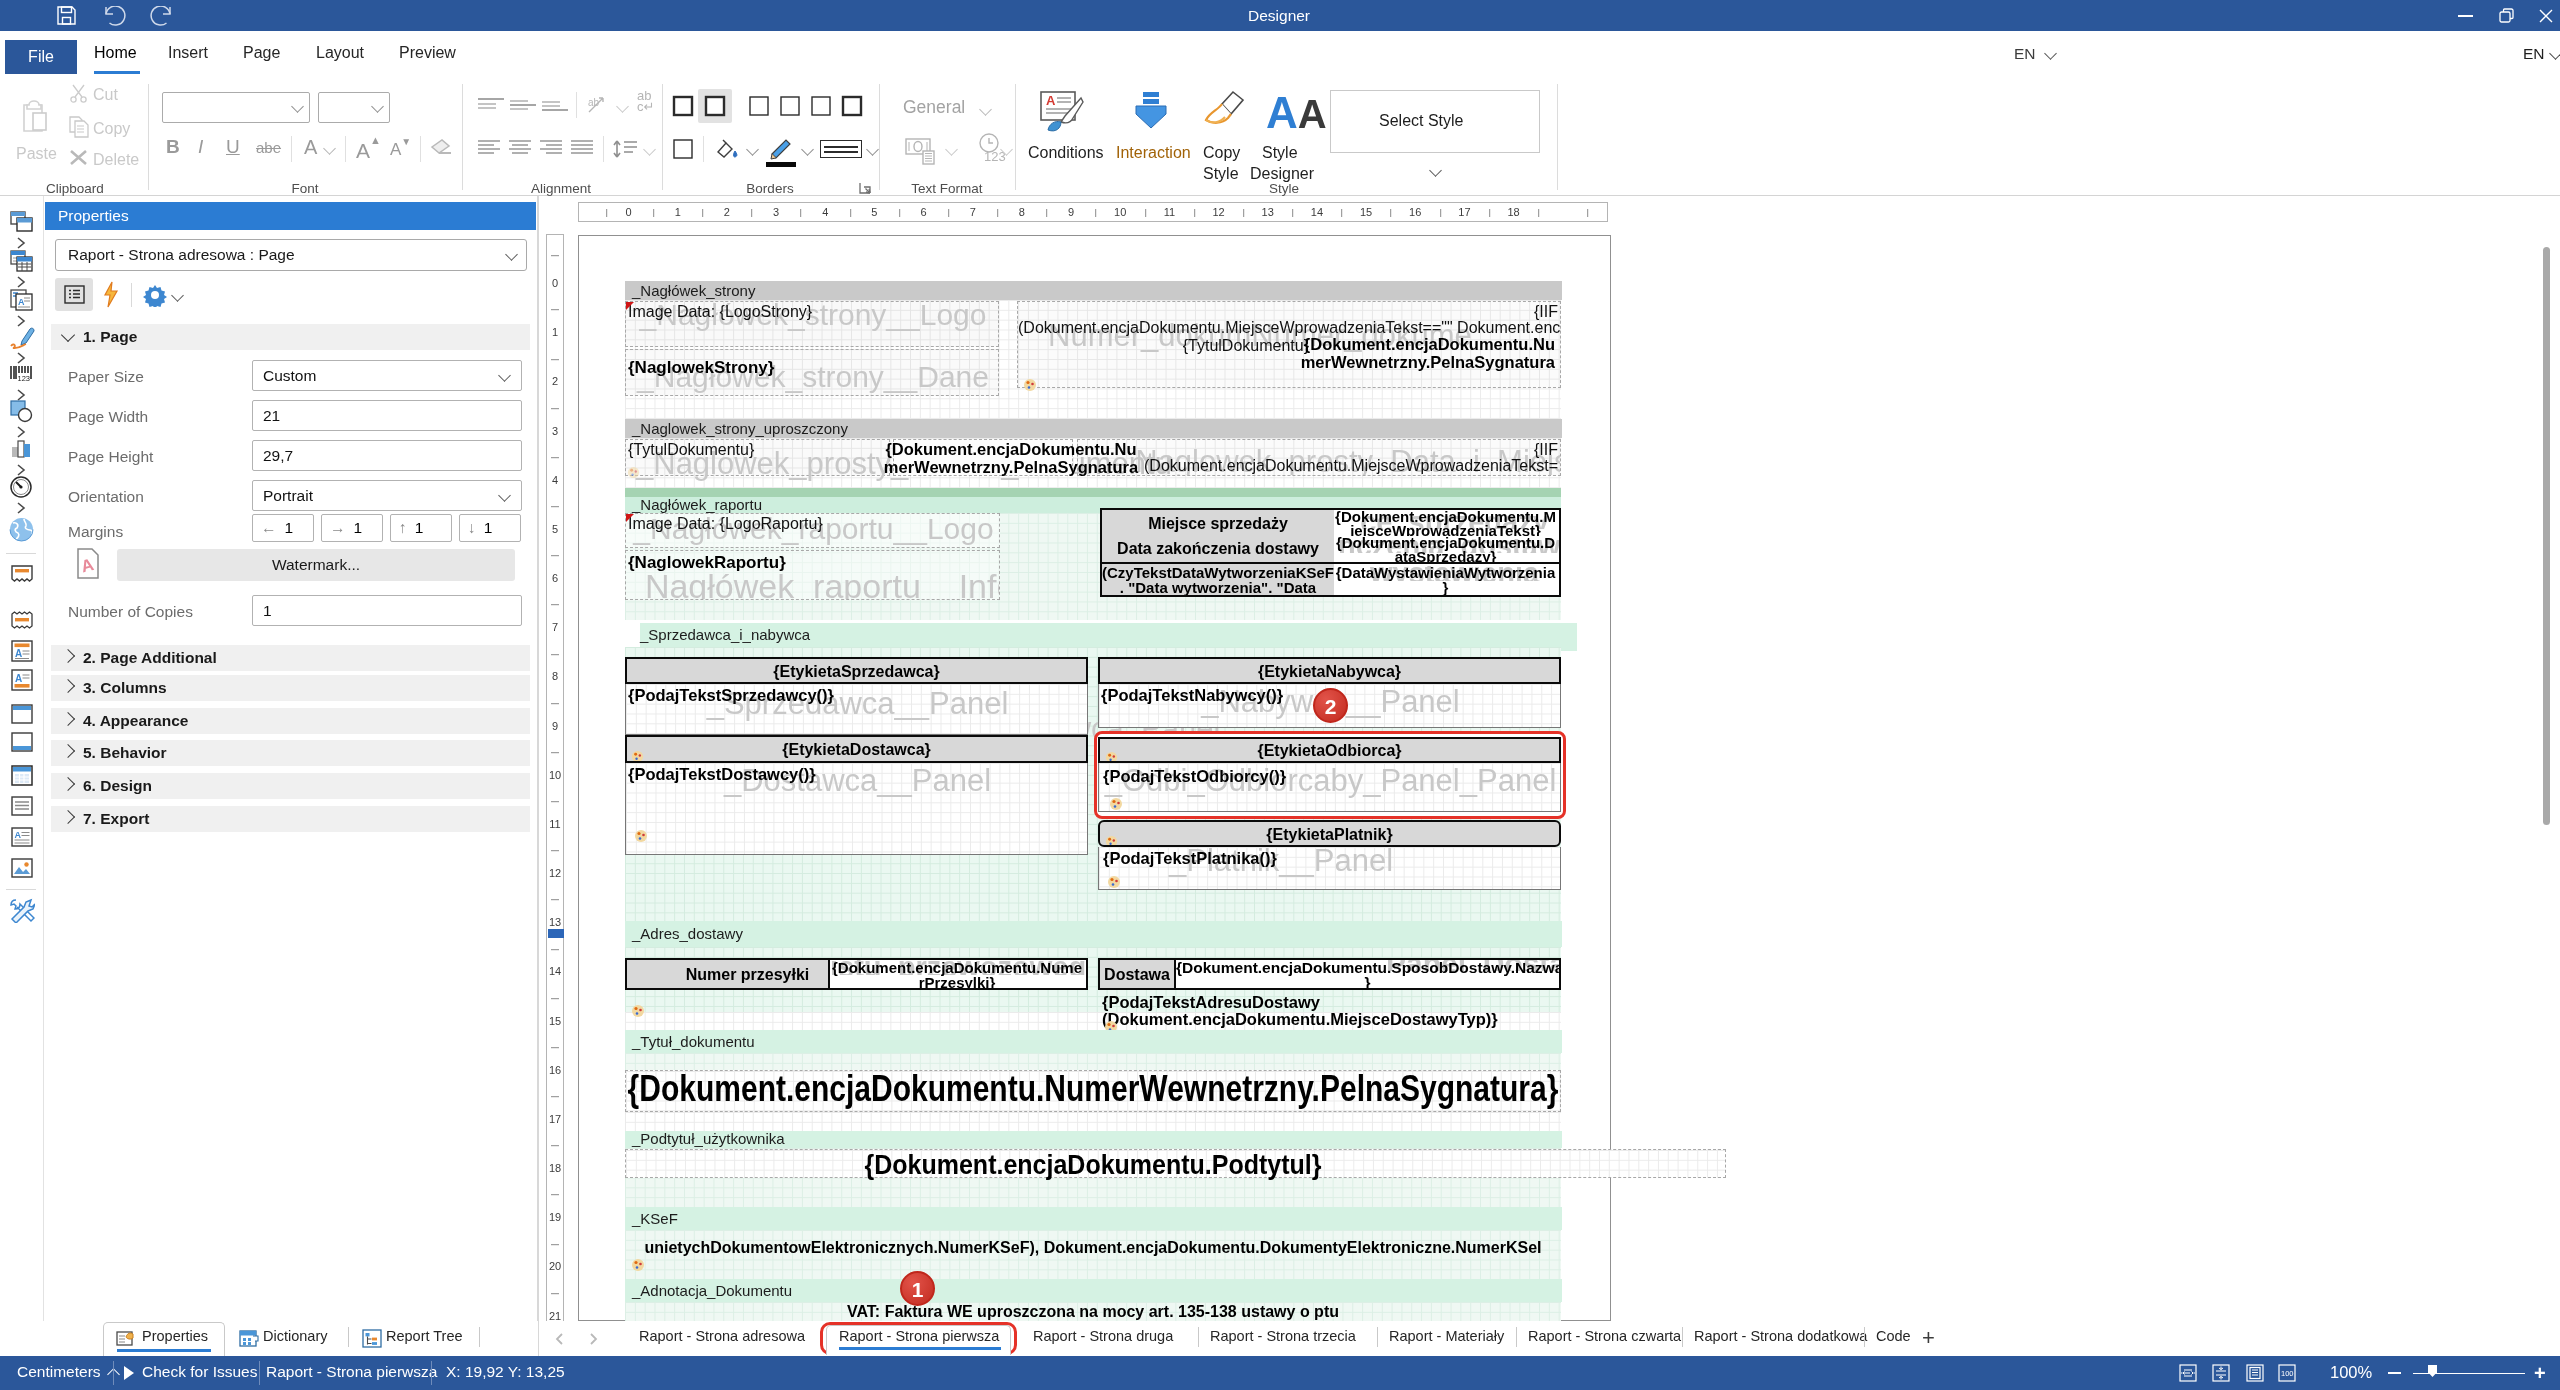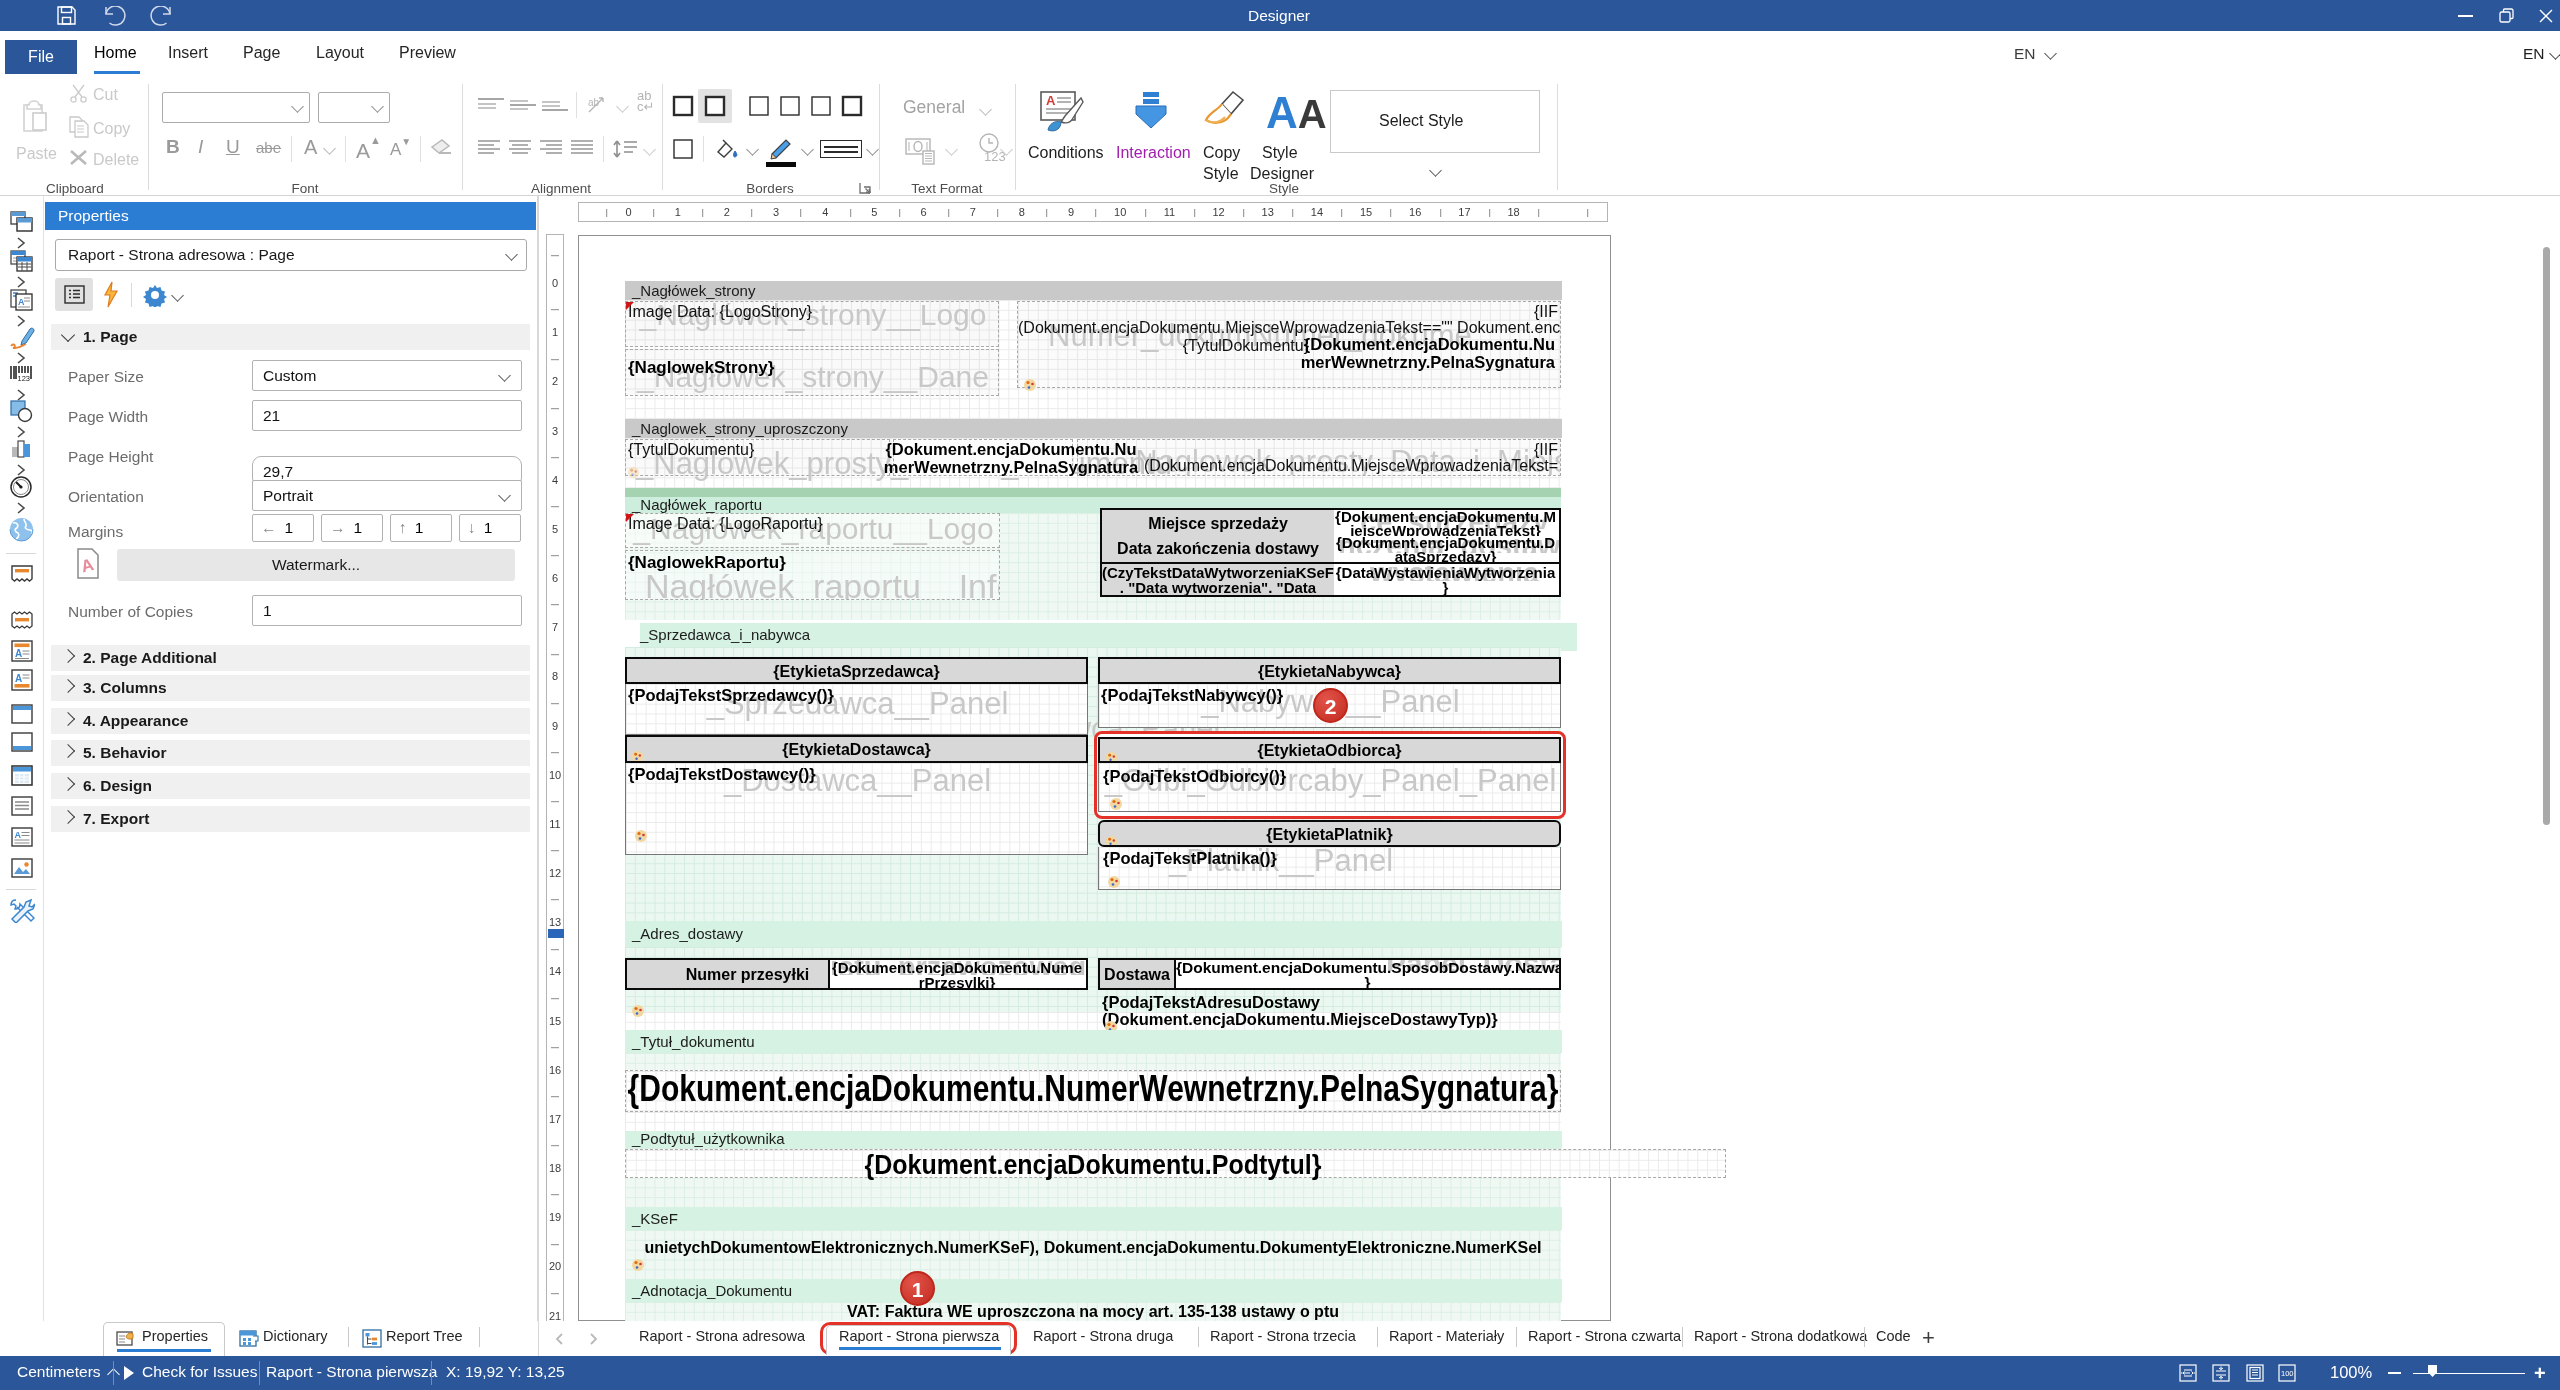--- a/index.html
+++ b/index.html
@@ -246,21 +246,21 @@
     <path d="M20 8 h14 M20 12 h14 M9 19 h25 M9 23 h25" stroke="#9a9a9a" stroke-width="1.4"></path>
     <path d="M44 8 L28 26 l-4 6 c6 2 10 0 12 -4 l10 -16 z" fill="#fff" stroke="#5a5a5a" stroke-width="1.4"></path>
     <path d="M24 32 c-6 -2 -12 2 -13 8 c8 3 13 -2 13 -8" fill="#3f92d2" stroke="#2e6da4" stroke-width="1"></path>
   </svg>
   <div class="abs tx" style="left:1028px;top:66px;font-size:16px;color:#1f1f1f;">Conditions</div>
   <svg class="abs" style="left:1128px;top:12px" width="44" height="50" viewBox="0 0 44 50">
     <rect x="15" y="2" width="16" height="5" fill="#2f7fd3"></rect>
       <rect x="15" y="9" width="16" height="5" fill="#2f7fd3"></rect>
     <path d="M8 16 h30 v8 l-15 14 l-15 -14 z" fill="#4495e2" stroke="#2b6cb3" stroke-width="1"></path>
   </svg>
-  <div class="abs tx" style="left:1116px;top:66px;font-size:16px;color:#a21caf;">Interaction</div>
+  <div class="abs tx" style="left:1116px;top:66px;font-size:16px;color:#a16207;">Interaction</div>
   <svg class="abs" style="left:1203px;top:12px" width="44" height="48" viewBox="0 0 44 48">
     <path d="M30 2 l10 8 l-12 14 l-9 -10 z" fill="#fff" stroke="#4a4a4a" stroke-width="1.6"></path>
     <path d="M19 14 c-4 6 -12 8 -16 16 c6 4 16 4 22 -2 l3 -4" fill="#fff" stroke="#e8962e" stroke-width="2.2"></path>
     <path d="M3 30 c6 4 14 3 19 -3" stroke="#f0b050" stroke-width="2" fill="none"></path>
   </svg>
   <div class="abs tx" style="left:1203px;top:66px;font-size:16px;color:#1f1f1f;">Copy</div>
   <div class="abs tx" style="left:1203px;top:87px;font-size:16px;color:#1f1f1f;">Style</div>
   <div class="abs tx" style="left:1266px;top:10px;font-size:44px;font-weight:bold;color:#2f7fd3;">A<span style="color:#3a3a3a;font-size:40px;">A</span></div>
   <div class="abs tx" style="left:1262px;top:66px;font-size:16px;color:#1f1f1f;">Style</div>
   <div class="abs tx" style="left:1250px;top:87px;font-size:16px;color:#1f1f1f;">Designer</div>
@@ -416,21 +416,21 @@
     <circle cx="12" cy="12" r="4" fill="#fff"></circle>
   </svg>
   <span class="chev" style="position:absolute;left:128px;top:95px;border-color:#5a5a5a"></span>
   <div class="sechead" style="top:128px;"><span style="display:inline-block;width:10px;height:10px;border-right:1.7px solid #3c3c3c;border-bottom:1.7px solid #3c3c3c;transform:rotate(45deg);margin:0 10px 2px 12px;"></span>1. Page</div>
   <div class="plabel" style="top:172px;">Paper Size</div>
   <div class="pinput" style="top:164px;">Custom</div>
   <span class="chev" style="position:absolute;left:455px;top:175px;border-color:#5a5a5a"></span>
   <div class="plabel" style="top:212px;">Page Width</div>
   <div class="pinput" style="top:204px;">21</div>
   <div class="plabel" style="top:252px;">Page Height</div>
-  <div class="pinput" style="top:260px;border-radius:9px;">29,7</div>
+  <div class="pinput" style="top:244px;">29,7</div>
   <div class="plabel" style="top:292px;">Orientation</div>
   <div class="pinput" style="top:284px;">Portrait</div>
   <span class="chev" style="position:absolute;left:455px;top:295px;border-color:#5a5a5a"></span>
   <div class="plabel" style="top:327px;">Margins</div>
   <div class="abs" style="left:207px;top:318px;width:62px;height:28px;border:1px solid #b2b2b2;border-radius:2px;font-size:15.5px;line-height:26px;"><span style="color:#8a8a8a;padding:0 8px 0 8px;">←</span>1</div>
   <div class="abs" style="left:276px;top:318px;width:62px;height:28px;border:1px solid #b2b2b2;border-radius:2px;font-size:15.5px;line-height:26px;"><span style="color:#8a8a8a;padding:0 8px 0 8px;">→</span>1</div>
   <div class="abs" style="left:345px;top:318px;width:62px;height:28px;border:1px solid #b2b2b2;border-radius:2px;font-size:15.5px;line-height:26px;"><span style="color:#8a8a8a;padding:0 8px 0 8px;">↑</span>1</div>
   <div class="abs" style="left:414px;top:318px;width:62px;height:28px;border:1px solid #b2b2b2;border-radius:2px;font-size:15.5px;line-height:26px;"><span style="color:#8a8a8a;padding:0 8px 0 8px;">↓</span>1</div>
   <svg class="abs" style="left:31px;top:351px" width="24" height="33" viewBox="0 0 24 33">
     <path d="M2 2 h14 l6 6 v23 h-20 z" fill="#fff" stroke="#8a8a8a" stroke-width="1.5"></path>

